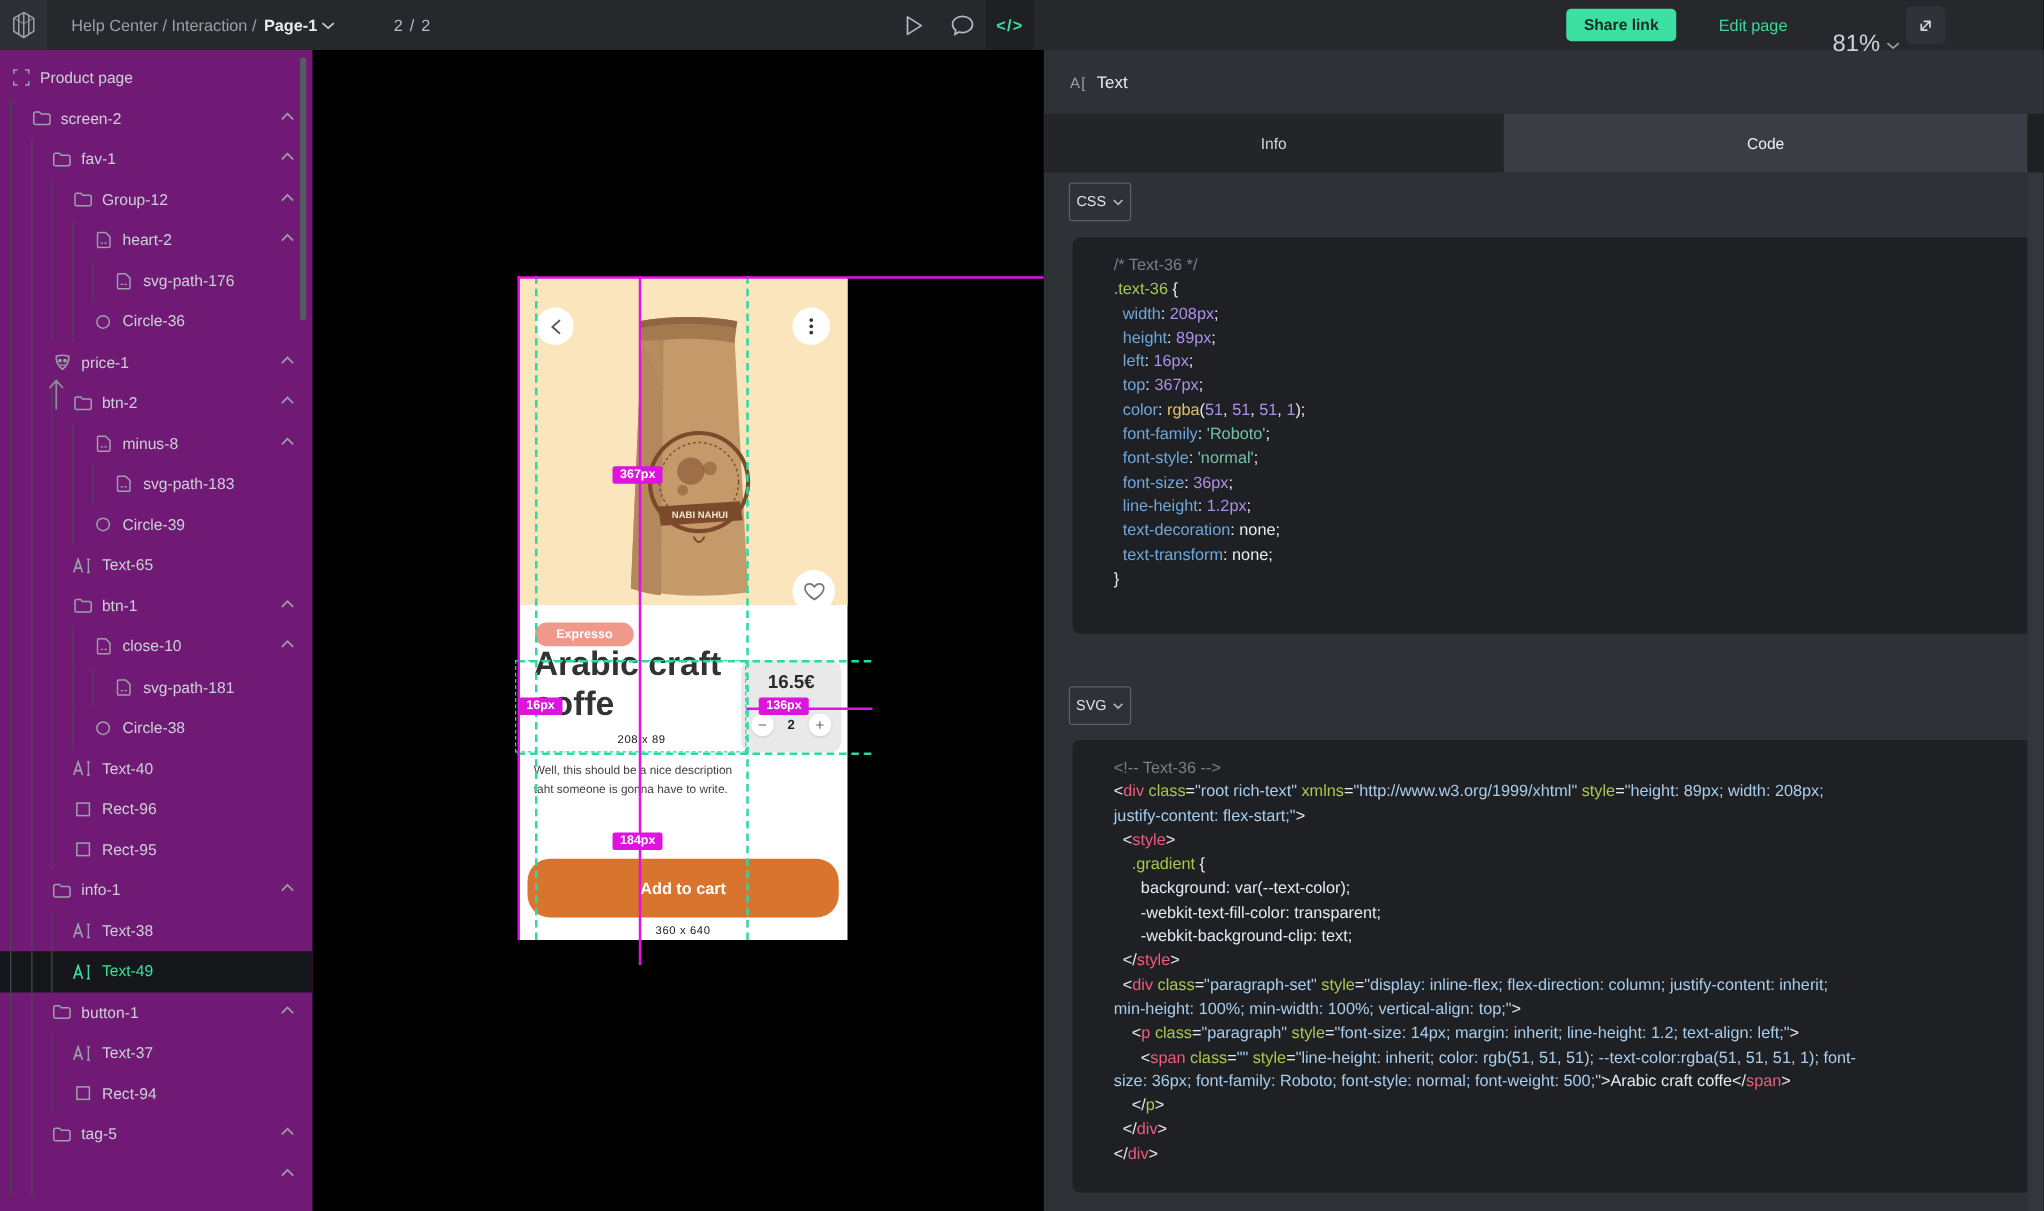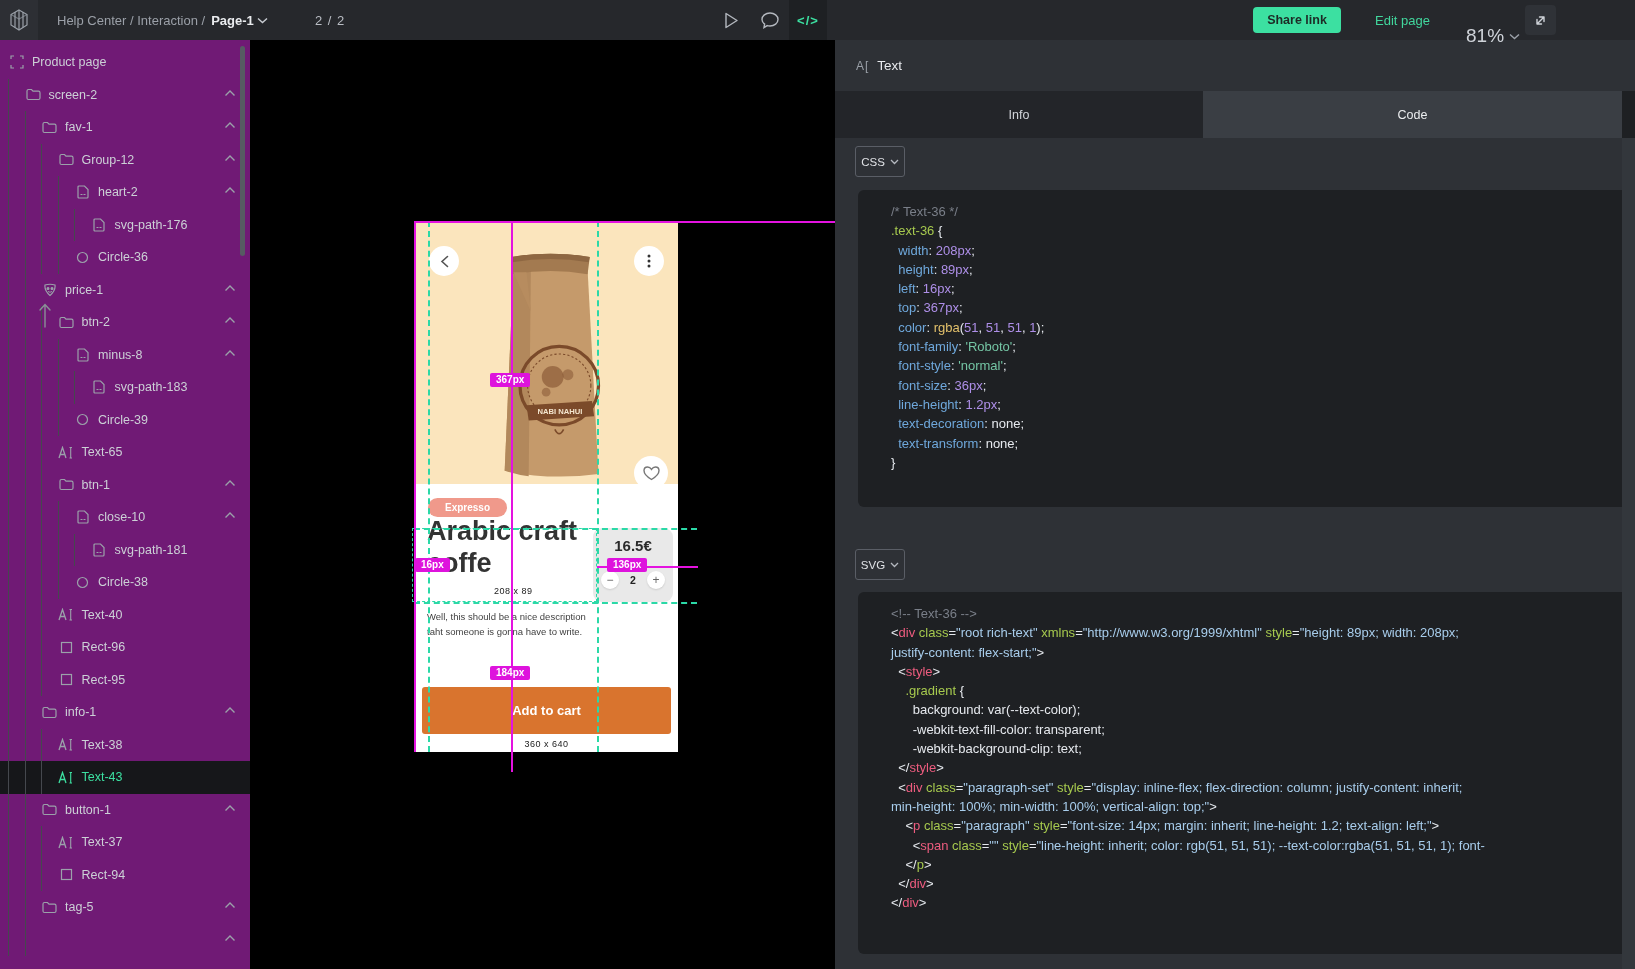--- a/index.html
+++ b/index.html
@@ -46,21 +46,21 @@
   #fav-btn { left:219px; top:234px; width:34px; height:34px; }
   #tag-pill { position:absolute; left:13px; top:276px; width:79px; height:19px; border-radius:10px; background:#f0998b; color:#fff; font-size:10px; font-weight:600; display:flex; align-items:center; justify-content:center; cursor:pointer; }
   #card-title { position:absolute; left:12px; top:294px; width:190px; font-size:27px; line-height:1.18; font-weight:600; color:#333; }
   #text-size-label { position:absolute; left:76px; top:364px; font-size:9px; color:#1a1a1a; letter-spacing:.5px; background:rgba(255,255,255,.85); padding:0 3px; }
   #price-box { position:absolute; left:178px; top:306px; width:80px; height:74px; background:#e9e9e9; border-radius:9px; }
   #price-val { position:absolute; left:0; right:0; top:9px; text-align:center; font-size:15px; font-weight:700; color:#2b2b2b; }
   #stepper { position:absolute; left:0; right:0; top:42px; height:20px; display:flex; align-items:center; justify-content:space-between; padding:0 8px; }
   .step-btn { width:18px; height:18px; background:#fff; border-radius:50%; display:flex; align-items:center; justify-content:center; font-size:12px; color:#666; cursor:pointer; box-shadow:0 1px 2px rgba(0,0,0,.12); }
   #qty { font-size:10.5px; font-weight:700; color:#222; }
   #card-desc { position:absolute; left:12px; top:388px; width:210px; font-size:9.5px; line-height:1.55; color:#3f3f3f; }
-  #add-cart-btn { position:absolute; left:7px; top:465px; width:249px; height:47px; background:#d9742e; border:none; border-radius:3px; color:#fff; font-size:13px; font-weight:700; cursor:pointer; }
+  #add-cart-btn { position:absolute; left:7px; top:465px; width:249px; height:47px; background:#d9742e; border:none; border-radius:18px; color:#fff; font-size:13px; font-weight:700; cursor:pointer; }
   #card-size-label { position:absolute; left:0; right:0; top:517px; text-align:center; font-size:9px; color:#1a1a1a; letter-spacing:.5px; }
   
   .mag-h { position:absolute; height:1.6px; background:#e412e0; z-index:6; }
   .mag-v { position:absolute; width:1.6px; background:#e412e0; z-index:6; }
   .dash-v { position:absolute; width:0; border-left:2px dashed #2bd9a7; z-index:5; }
   .dash-h { position:absolute; height:0; border-top:2px dashed #2bd9a7; z-index:5; }
   #sel-box { position:absolute; left:162px; top:488px; width:185px; height:74px; border:1.5px dashed #2bd9a7; z-index:5; }
   .measure { position:absolute; background:#de13dd; color:#fff; font-size:10px; font-weight:600; padding:1px 6px 2px; border-radius:2px; z-index:7; }
 
   
@@ -452,21 +452,21 @@
         <div class="tree-row selected">
           <span class="indent"></span>
           <span class="indent"></span>
           <span class="indent"></span>
           <span class="t-icon">
             <svg width="16" height="13" viewBox="0 0 16 13" fill="none" stroke="#9ba1aa" stroke-width="1.2">
               <path d="M1 12 L4.5 1.5 L8 12 M2.2 8.5 H6.8" stroke-width="1.3"></path>
               <path d="M11.5 1.5 H14 M12.7 1.5 V12 M11.5 12 H14" stroke-width="1.1"></path>
             </svg>
           </span>
-          <span class="lbl">Text-43</span>
+          <span class="lbl">Text-49</span>
         </div>
         <div class="tree-row">
           <span class="indent"></span>
           <span class="indent"></span>
           <span class="t-icon">
             <svg width="15" height="13" viewBox="0 0 15 13" fill="none" stroke="#9ba1aa" stroke-width="1.2">
               <path d="M1 3 Q1 1.5 2.5 1.5 H5.5 L7 3.2 H12.5 Q14 3.2 14 4.7 V10 Q14 11.5 12.5 11.5 H2.5 Q1 11.5 1 10 Z"></path>
             </svg>
           </span>
           <span class="lbl">button-1</span>
@@ -647,20 +647,21 @@
         <div class="code-line"><span class="tk-pl">  &lt;</span><span class="tk-tag">style</span><span class="tk-pl">&gt;</span></div>
         <div class="code-line"><span class="tk-pl">    </span><span class="tk-sel">.gradient</span><span class="tk-pl"> {</span></div>
         <div class="code-line"><span class="tk-pl">      background: var(--text-color);</span></div>
         <div class="code-line"><span class="tk-pl">      -webkit-text-fill-color: transparent;</span></div>
         <div class="code-line"><span class="tk-pl">      -webkit-background-clip: text;</span></div>
         <div class="code-line"><span class="tk-pl">  &lt;/</span><span class="tk-tag">style</span><span class="tk-pl">&gt;</span></div>
         <div class="code-line"><span class="tk-pl">  &lt;</span><span class="tk-tag">div</span><span class="tk-pl"> </span><span class="tk-attr">class</span><span class="tk-pl">=</span><span class="tk-vstr">"paragraph-set"</span><span class="tk-pl"> </span><span class="tk-attr">style</span><span class="tk-pl">=</span><span class="tk-vstr">"display: inline-flex; flex-direction: column; justify-content: inherit;</span></div>
         <div class="code-line"><span class="tk-vstr">min-height: 100%; min-width: 100%; vertical-align: top;"</span><span class="tk-pl">&gt;</span></div>
         <div class="code-line"><span class="tk-pl">    &lt;</span><span class="tk-tag">p</span><span class="tk-pl"> </span><span class="tk-attr">class</span><span class="tk-pl">=</span><span class="tk-vstr">"paragraph"</span><span class="tk-pl"> </span><span class="tk-attr">style</span><span class="tk-pl">=</span><span class="tk-vstr">"font-size: 14px; margin: inherit; line-height: 1.2; text-align: left;"</span><span class="tk-pl">&gt;</span></div>
         <div class="code-line"><span class="tk-pl">      &lt;</span><span class="tk-tag">span</span><span class="tk-pl"> </span><span class="tk-attr">class</span><span class="tk-pl">=</span><span class="tk-vstr">""</span><span class="tk-pl"> </span><span class="tk-attr">style</span><span class="tk-pl">=</span><span class="tk-vstr">"line-height: inherit; color: rgb(51, 51, 51); --text-color:rgba(51, 51, 51, 1); font-</span></div>
+        <div class="code-line"><span class="tk-vstr">size: 36px; font-family: Roboto; font-style: normal; font-weight: 500;"</span><span class="tk-pl">&gt;</span><span class="tk-pl">Arabic craft coffe</span><span class="tk-pl">&lt;/</span><span class="tk-tag">span</span><span class="tk-pl">&gt;</span></div>
         <div class="code-line"><span class="tk-pl">    &lt;/</span><span class="tk-attr">p</span><span class="tk-pl">&gt;</span></div>
         <div class="code-line"><span class="tk-pl">  &lt;/</span><span class="tk-tag">div</span><span class="tk-pl">&gt;</span></div>
         <div class="code-line"><span class="tk-pl">&lt;/</span><span class="tk-tag">div</span><span class="tk-pl">&gt;</span></div>
       </div>
 
     <div id="rp-scrollcol">
       <div class="corner"></div>
       <div class="thumb"></div>
     </div>
   </div>

